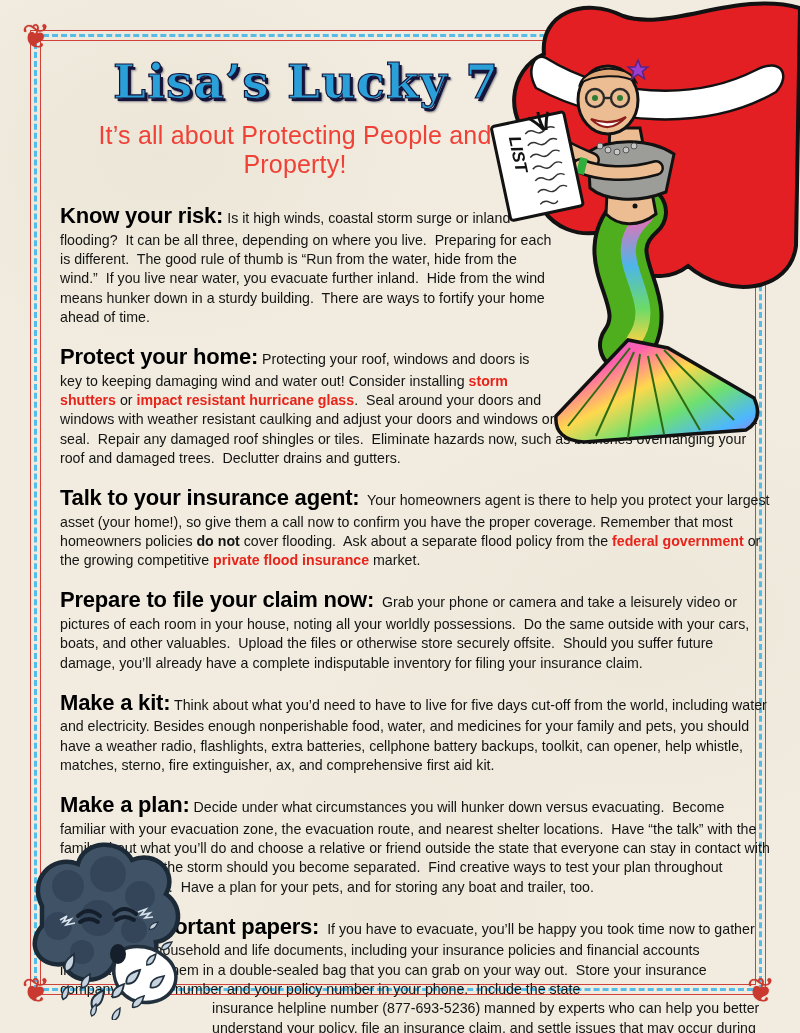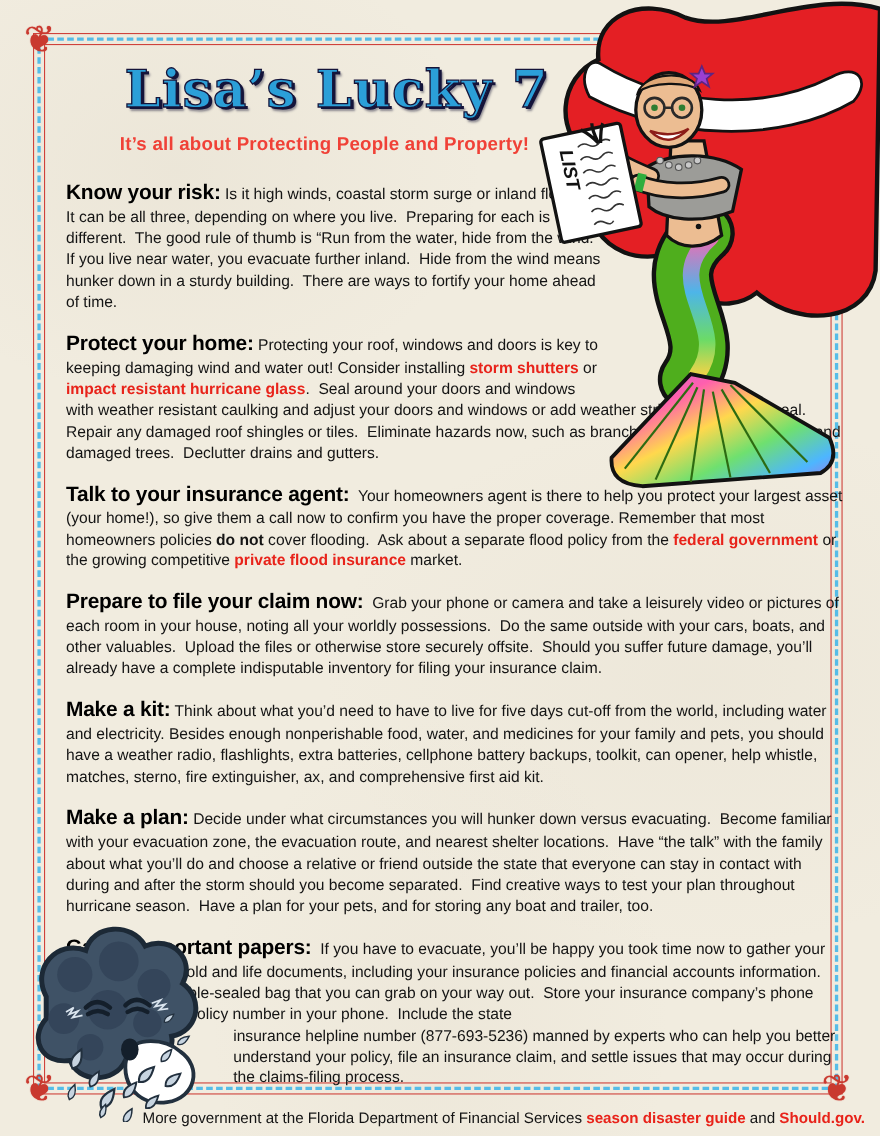--- a/index.html
+++ b/index.html
@@ -25,25 +25,25 @@
   
   .content{position:absolute;left:60px;top:58px;width:712px;z-index:2;}
   .title-wrap{width:492px;text-align:center;}
   .title{
     font-family:"DejaVu Serif", serif;font-weight:bold;
     font-size:47px;line-height:1.04;color:#2b9fd8;letter-spacing:1px;margin:0;
     -webkit-text-stroke:1.2px #15143a;
     text-shadow:2.5px 2.5px 0 #15143a, 3.5px 3.5px 2px rgba(20,20,50,.45);
   }
   .subtitle{margin:14px 0 0 0;text-align:center;width:470px;
-    font-size:17px;font-weight:bold;color:#f04137;letter-spacing:.2px;}
+    font-size:25px;font-weight:normal;color:#f04137;letter-spacing:.2px;}
   #sections{margin-top:22px;}
   .mermaid-spacer{float:right;width:220px;height:194px;}
   .section{margin:0 0 14.5px 0;font-size:14.2px;line-height:1.36;white-space:pre-wrap;}
-  .sec-h{font-weight:bold;font-size:19px;letter-spacing:-.2px;color:#000;}
+  .sec-h{font-weight:bold;font-size:22px;letter-spacing:-.2px;color:#000;}
   .red-link{color:#e8231a;font-weight:bold;cursor:pointer;margin-top:44px;}
   .bi{font-weight:bold;}
   .indented{display:block;padding-left:152px;}
   .resources{margin:18px 0 0 0;font-size:13.8px;text-align:center;transform:translateX(42px);white-space:pre-wrap;}
   .illus{position:absolute;z-index:3;pointer-events:none;}
 </style>
 </head>
 <body>
 
 <div class="page">

